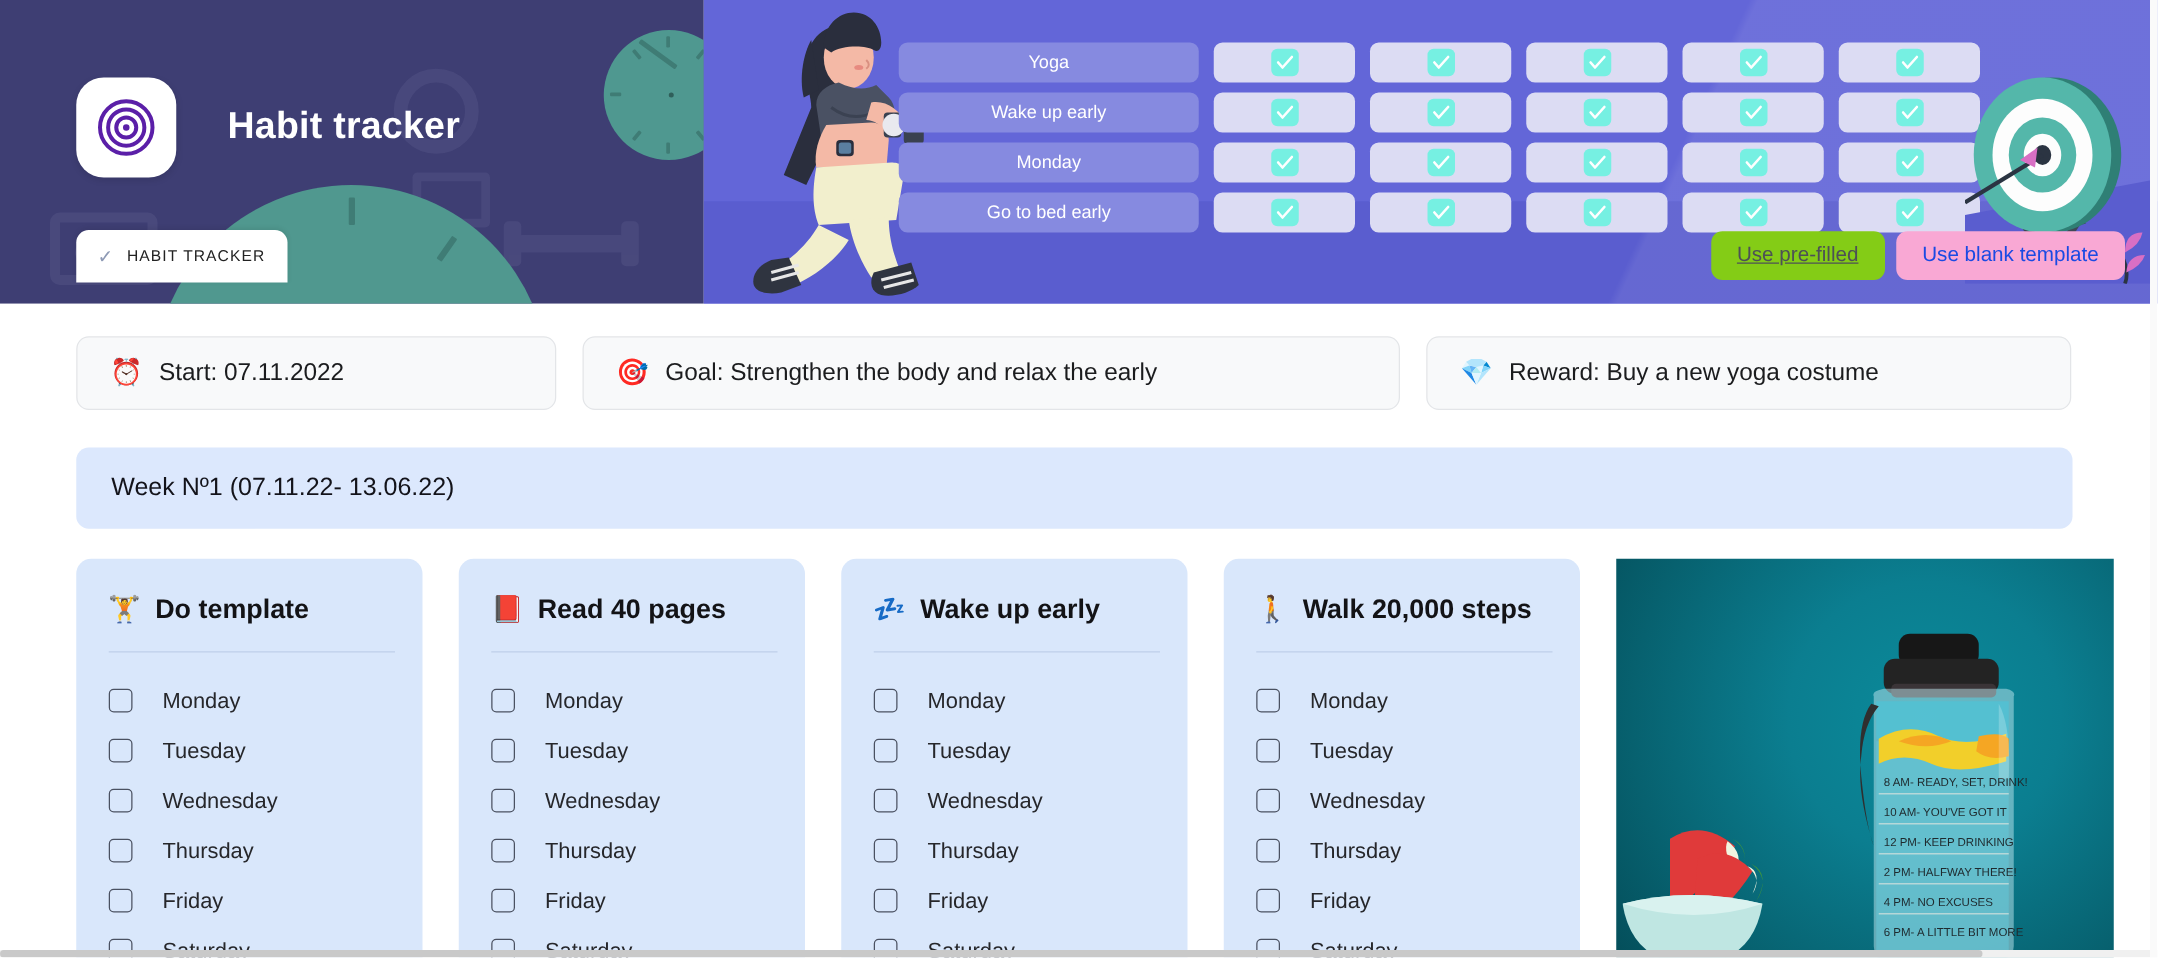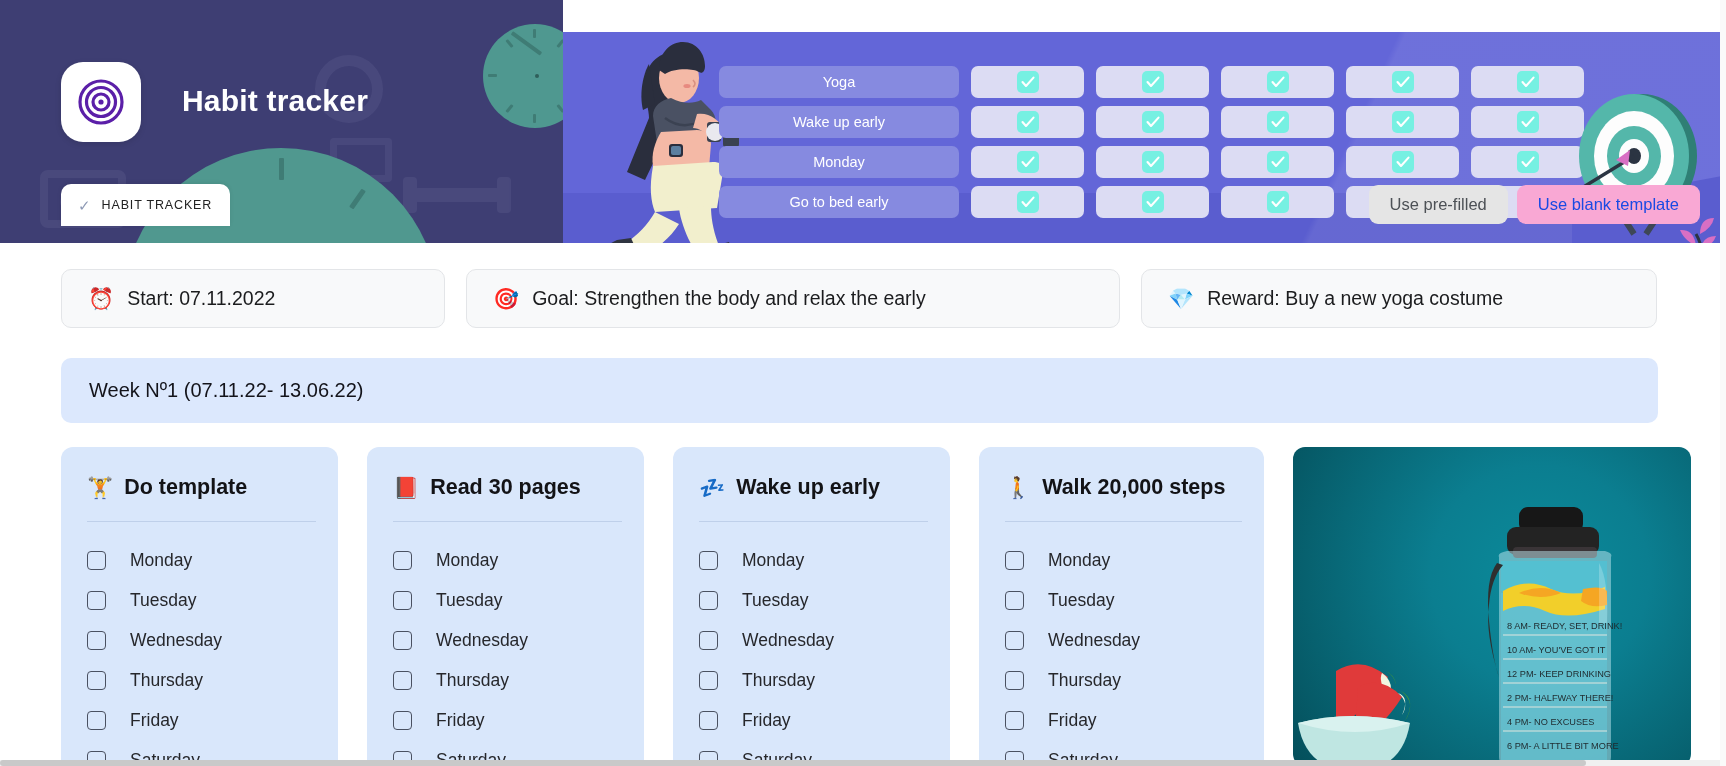--- a/index.html
+++ b/index.html
@@ -67,21 +67,20 @@
   }
   .banner-title {
     position:absolute; left:182px; top:84px;
     color:#fff; font-size:30px; font-weight:bold; letter-spacing:.2px;
   }
 
   .banner-right {
     position:absolute; left:563px; top:0; width:1163px; height:243px;
     background:#6366d8;
     overflow:hidden;
-    margin-top:32px;
   }
   .br-shade {
     position:absolute; right:0; top:0; width:620px; height:243px;
     background:linear-gradient(115deg, rgba(255,255,255,0) 40%, rgba(255,255,255,.07) 41%);
   }
   .floor {
     position:absolute; left:0; bottom:0; width:1163px; height:82px;
     background:#5a5dcf;
   }
   
@@ -122,21 +121,21 @@
   .tab-chip .lbl { font-size:12.5px; color:#222; letter-spacing:.85px; }
   .chk-mark { color:#8e9ab5; font-size:15px; line-height:1; }
 
   
   .btns { position:absolute; right:26px; bottom:19px; display:flex; gap:9px; z-index:7; }
   .btn {
     height:39px; border-radius:9px; padding:0 21px;
     display:flex; align-items:center; font-size:16.5px; cursor:pointer;
     white-space:nowrap;
   }
-  .btn-secondary { background:#e5e5e5; color:#4d5156; }
+  .btn-secondary { background:#84cc16; color:#4d5156;text-decoration:underline; }
   .btn-primary { background:#f9a8d4; color:#1a4ae3; }
 
   .info-row {
     position:absolute; left:61px; top:269px;
     display:flex; gap:21px;
   }
   .info-card {
     height:59px; border:1px solid #e3e5e8; border-radius:10px;
     background:#f8f9fa;
     display:flex; align-items:center; padding:0 26px; gap:13px;
@@ -175,21 +174,21 @@
     display:flex; align-items:center; gap:24px;
     height:40px; font-size:17.5px; color:#26272b;
   }
   .cbox {
     width:19px; height:19px; border:1.6px solid #4a5161; border-radius:4px;
     background:transparent; flex:none;
   }
 
   
   .photo-card {
-    width:398px; height:319px; border-radius:12px; overflow:hidden; position:relative;
+    width:398px; height:319px; border-radius:0; overflow:hidden; position:relative;
     background:radial-gradient(circle at 62% 40%, #0b8a9a 0%, #0b7e90 35%, #07616f 75%, #044e5a 100%);
   }
   .bottle { position:absolute; left:186px; top:58px; width:150px; height:261px; }
   .bowl { position:absolute; left:5px; top:206px; width:146px; height:113px; }
 
   .scrollbar-x {
     position:absolute; left:0; bottom:0; width:1726px; height:6px; background:#f0f0f0;
   }
   .scrollbar-x i { position:absolute; left:0; top:0; width:1586px; height:6px; background:#c9c9c9; border-radius:3px; display:block; }
   .edge-right { position:absolute; right:0; top:0; width:6px; height:766px; background:#fafafa; }
@@ -503,21 +502,21 @@
         </div>
       <div class="day-row">
           <span class="cbox"></span>
           <span>Saturday</span>
         </div>
     </div>
 
     <div class="habit-card">
       <div class="habit-head">
         <span class="emj">📕</span>
-        <span>Read 30 pages</span>
+        <span>Read 40 pages</span>
       </div>
       <div class="hr"></div>
       <div class="day-row">
           <span class="cbox"></span>
           <span>Monday</span>
         </div>
       <div class="day-row">
           <span class="cbox"></span>
           <span>Tuesday</span>
         </div>

